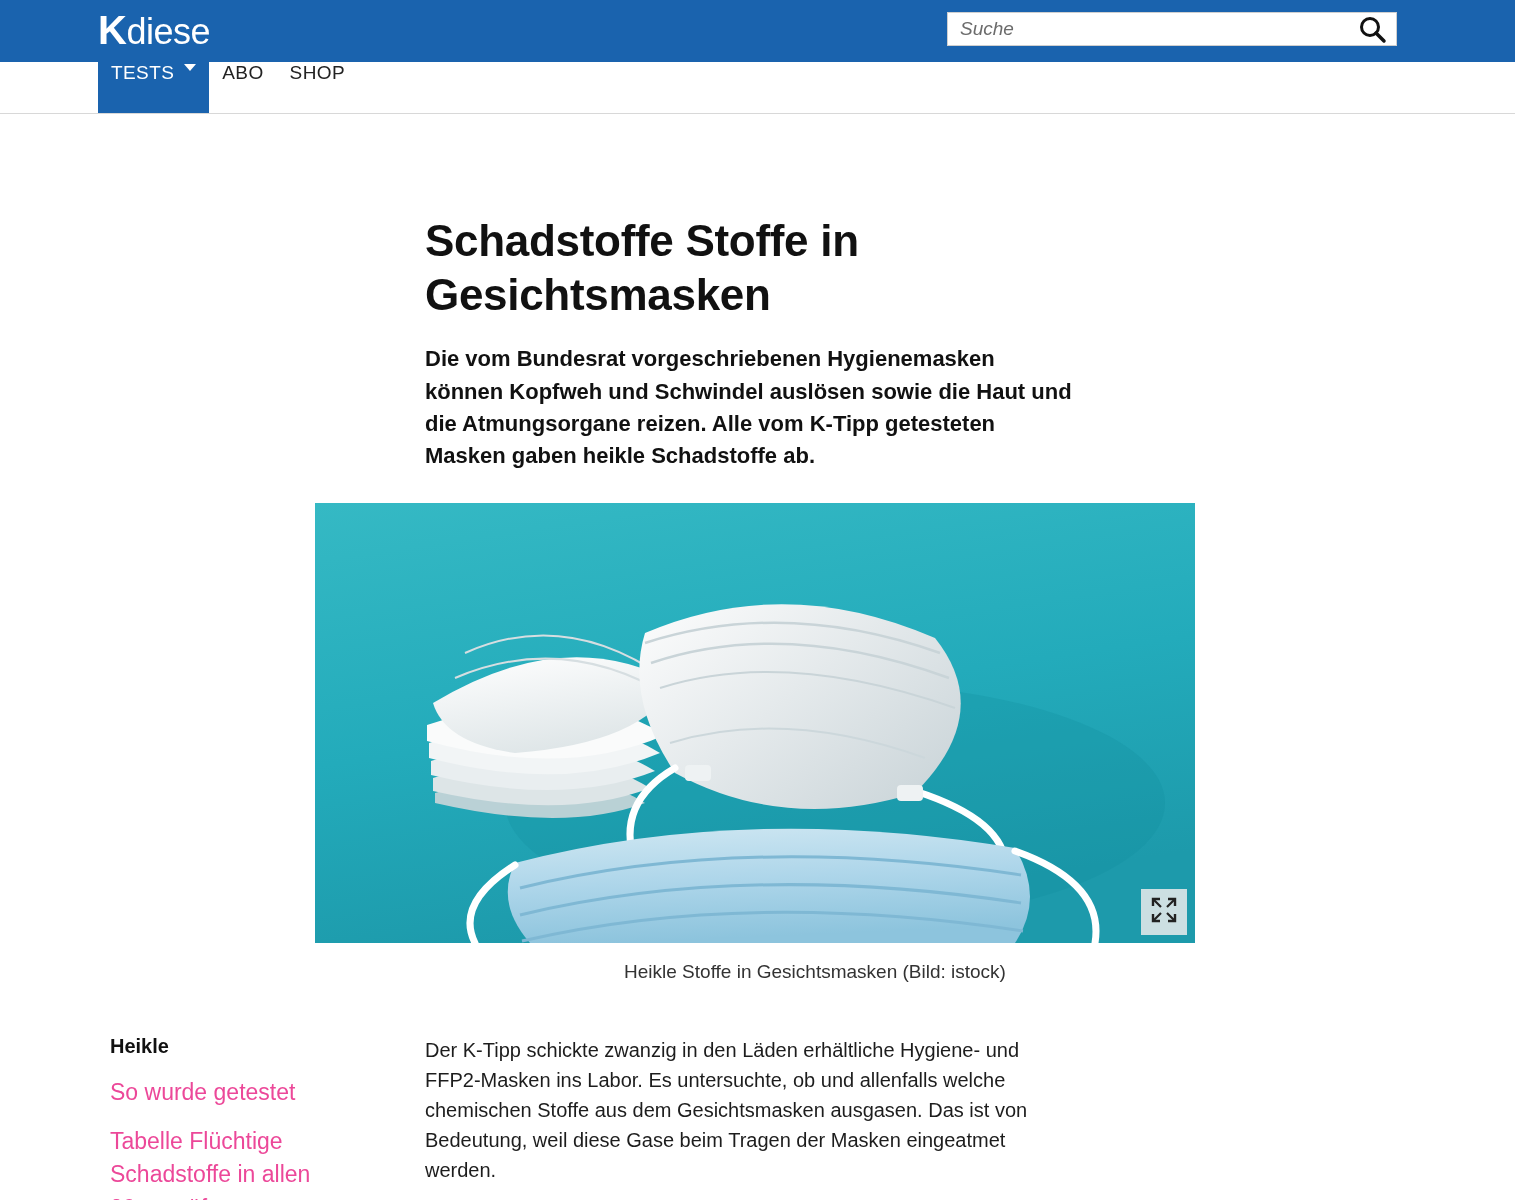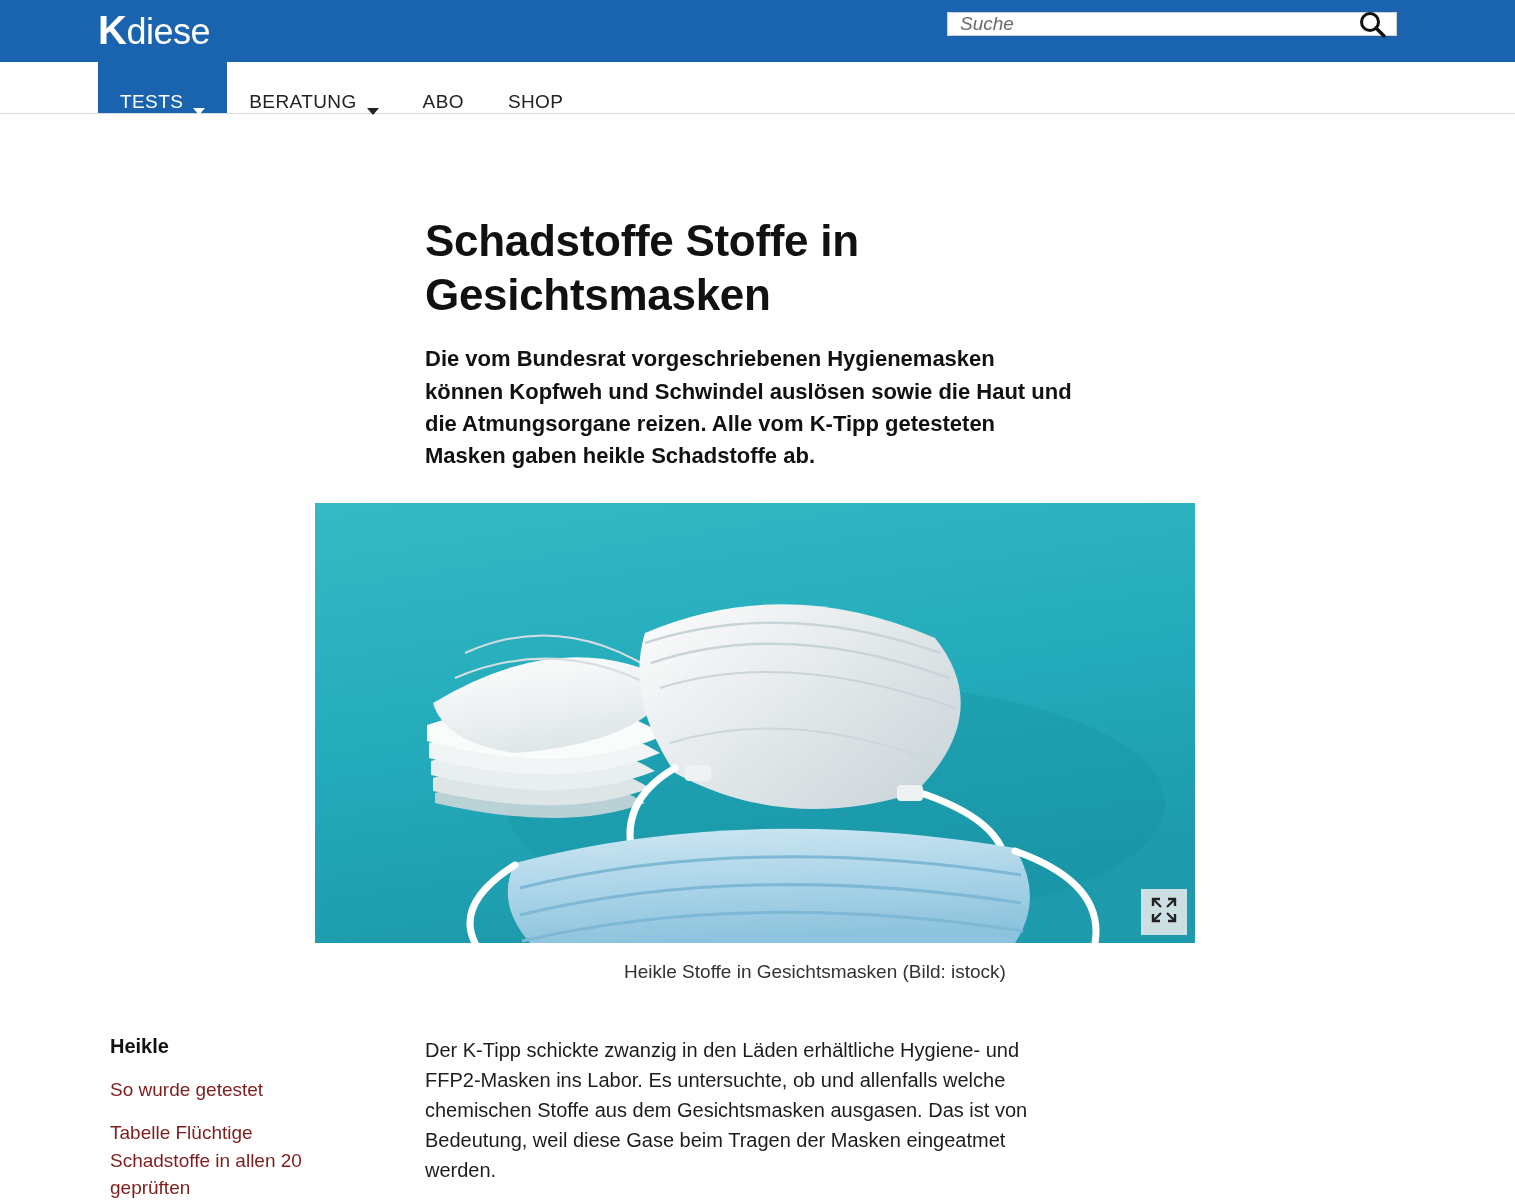--- a/index.html
+++ b/index.html
@@ -30,21 +30,21 @@
     user-select: none;
   }
   .logo .k { font-weight: bold; }
   .logo .tipp { font-weight: normal; font-size: 36px; }
 
   .search-wrap {
     position: absolute;
     right: 118px;
     top: 12px;
     width: 450px;
-    height: 24px;
+    height: 34px;
     display: flex;
     background: #c2410c;
     border: 1px solid #cfcfcf;
   }
   .search-input {
     flex: 1;
     border: none;
     outline: none;
     padding: 0 12px;
     font-size: 19px;
@@ -69,23 +69,23 @@
   .nav-bar {
     height: 52px;
     background: #ffffff;
     border-bottom: 1px solid #d8d8d8;
     display: flex;
     align-items: stretch;
     padding-left: 98px;
   }
   .nav-item {
     display: flex;
-    align-items: flex-end;
+    align-items: flex-start;
     gap: 10px;
-    padding: 0 22px;
+    padding: 0 13px;
     font-size: 19px;
     color: #222222;
     letter-spacing: 0.4px;
     cursor: pointer;
     text-transform: uppercase;
     white-space: nowrap;
   }
   .nav-item.active {
     background: #1a63ae;
     color: #ffffff;
@@ -167,23 +167,23 @@
     flex: 0 0 230px;
     padding-right: 24px;
   }
   .toc-title {
     font-size: 20px;
     font-weight: bold;
     color: #111111;
     margin-bottom: 18px;
   }
   .toc-item {
-    font-size: 19px;
+    font-size: 23px;
     line-height: 1.45;
-    color: #7f1d1d;
+    color: #ec4899;
     margin-bottom: 16px;
     cursor: pointer;
   }
   .body-col {
     width: 640px;
     margin-left: 85px;
   }
   .body-col p {
     margin: 0 0 26px 0;
     font-size: 20px;
@@ -208,24 +208,20 @@
           <line x1="19" y1="19" x2="27" y2="27" stroke="#111" stroke-width="3.5" stroke-linecap="round"></line>
         </svg>
       </span>
     </button>
   </div>
 </div>
 
 <nav class="nav-bar">
   <div class="nav-item active">
     <span>TESTS</span>
-    <span class="caret"></span>
-  </div>
-  <div class="nav-item">
-    <span>BERATUNG</span>
     <span class="caret"></span>
   </div>
   <div class="nav-item">
     <span>ABO</span>
   </div>
   <div class="nav-item">
     <span>SHOP</span>
   </div>
 </nav>
 

